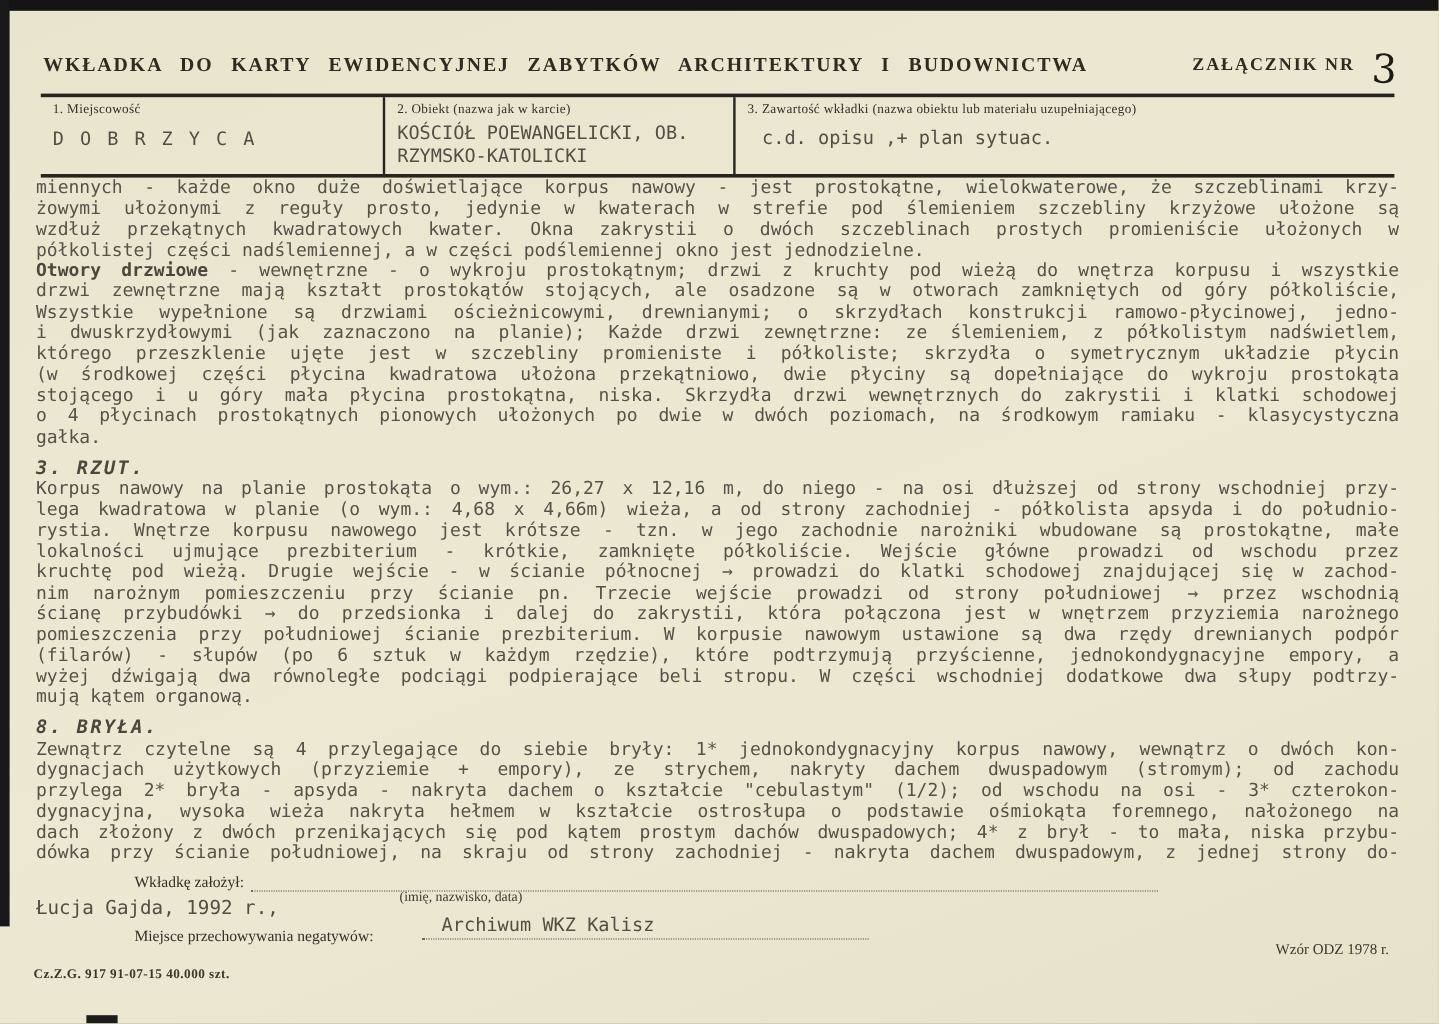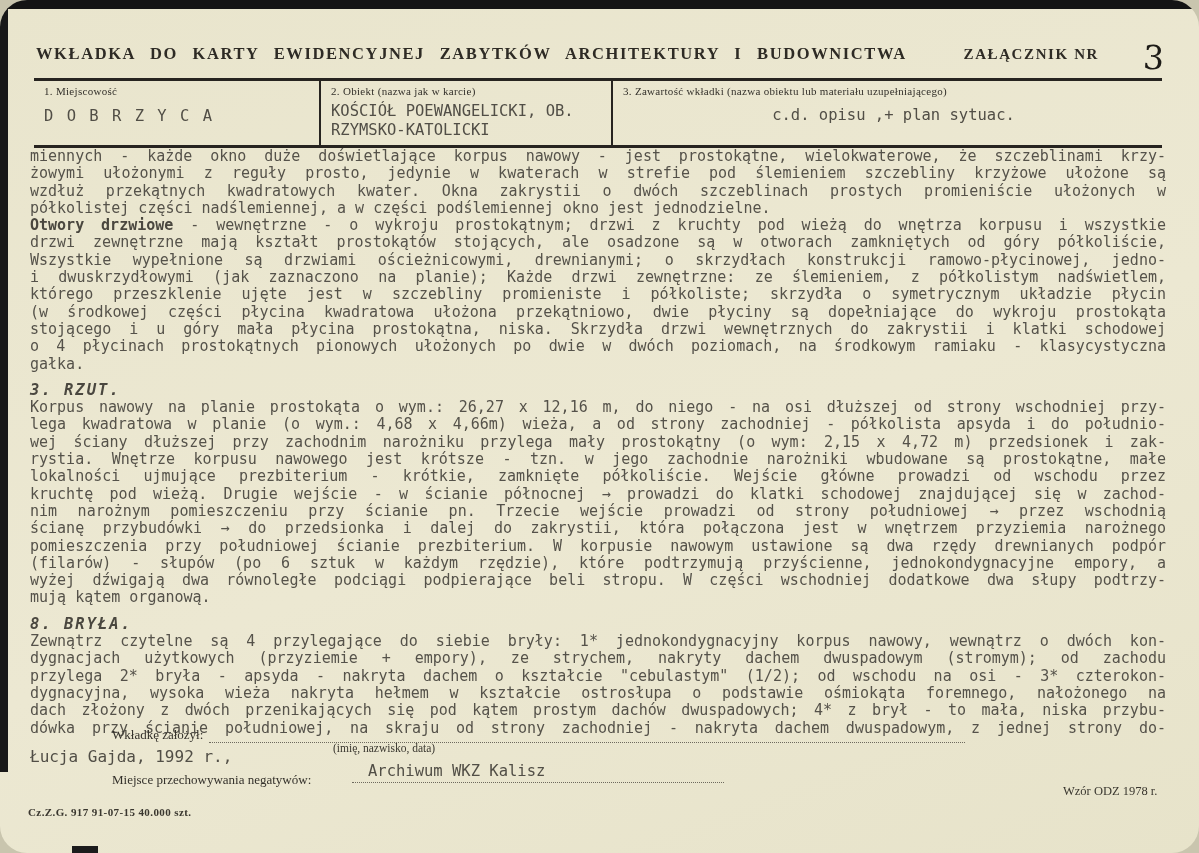--- a/index.html
+++ b/index.html
@@ -1,45 +1,45 @@
 <!DOCTYPE html>
 <html><head>
 <meta charset="utf-8">
 <style>
   html,body { margin:0; padding:0; background:#c9c5ae; }
   .paper {
     position:relative; width:1199px; height:853px; overflow:hidden;
     background:linear-gradient(160deg,#e9e5cd 0%,#ece8d2 55%,#e7e3ca 100%);
-    font-family:"Liberation Serif", serif; color:#2e2b25;border-radius:27px;
+    font-family:"Liberation Serif", serif; color:#2e2b25;
   }
   
   .scan-top { position:absolute; top:0; left:0; width:1199px; height:9px; background:#141414; }
   .scan-left { position:absolute; top:0; left:0; width:8px; height:772px; background:#181818; }
   .scan-notch { position:absolute; left:72px; top:846px; width:26px; height:7px; background:#1c1c1c; }
 
   
   .header { position:absolute; top:44px; left:36px; width:1128px; display:flex; justify-content:space-between; align-items:flex-start; }
   .doc-title { font-size:16.5px; font-weight:bold; letter-spacing:1.6px; word-spacing:9px; white-space:nowrap; }
-  .attachment { display:flex; align-items:flex-start; gap:44px; margin-top:-6px; }
+  .attachment { display:flex; align-items:flex-start; gap:14px; margin-top:-6px; }
   .attachment-label { font-size:15px; font-weight:bold; letter-spacing:1.6px; margin-top:8px; white-space:nowrap; }
   .attachment-number { font-family:"DejaVu Serif", serif; font-size:33px; color:#1d1b17; transform:rotate(3deg); }
 
   
   .info-table {
     position:absolute; top:78px; left:34px; width:1128px; height:64px;
     border-top:3px solid #272420; border-bottom:3px solid #272420;
     display:flex;
   }
   .cell { padding:4px 10px 0 10px; box-sizing:border-box; }
   .cell + .cell { border-left:2px solid #272420; }
   .cell-1 { width:285px; } .cell-2 { width:292px; } .cell-3 { flex:1; }
   .cell-label { font-size:11px; letter-spacing:0.3px; color:#33302a; }
   .cell-value { font-family:"DejaVu Sans Mono", monospace; font-size:15.5px; line-height:19px; color:#514e46; margin-top:5px; }
   .cell-1 .cell-value { letter-spacing:2px; margin-top:10px; }
-  .cell-3 .cell-value { margin-top:9px; margin-left:12px;text-align:center; }
+  .cell-3 .cell-value { margin-top:9px; margin-left:12px; }
 
   
   .body-text {
     position:absolute; top:148px; left:30px; width:1136px;
     font-family:"DejaVu Sans Mono", monospace; font-size:15px; line-height:17.3px;
     color:#55524a;
   }
   .tline { text-align:justify; text-align-last:justify; }
   .tline.short { text-align-last:left; }
   .tline b { font-weight:bold; color:#4a473f; }
@@ -106,21 +106,20 @@
         <div class="tline">którego przeszklenie ujęte jest w szczebliny promieniste i półkoliste; skrzydła o symetrycznym układzie płycin</div>
         <div class="tline">(w środkowej części płycina kwadratowa ułożona przekątniowo, dwie płyciny są dopełniające do wykroju prostokąta</div>
         <div class="tline">stojącego i u góry mała płycina prostokątna, niska. Skrzydła drzwi wewnętrznych do zakrystii i klatki schodowej</div>
         <div class="tline">o 4 płycinach prostokątnych pionowych ułożonych po dwie w dwóch poziomach, na środkowym ramiaku - klasycystyczna</div>
         <div class="tline short">gałka.</div>
       </div>
     <div class="heading">3. RZUT.</div>
     <div class="para">
         <div class="tline">Korpus nawowy na planie prostokąta o wym.: 26,27 x 12,16 m, do niego - na osi dłuższej od strony wschodniej przy-</div>
         <div class="tline">lega kwadratowa w planie (o wym.: 4,68 x 4,66m) wieża, a od strony zachodniej - półkolista apsyda i do południo-</div>
-        <div class="tline">wej ściany dłuższej przy zachodnim narożniku przylega mały prostokątny (o wym: 2,15 x 4,72 m) przedsionek i zak-</div>
         <div class="tline">rystia. Wnętrze korpusu nawowego jest krótsze - tzn. w jego zachodnie narożniki wbudowane są prostokątne, małe</div>
         <div class="tline">lokalności ujmujące prezbiterium - krótkie, zamknięte półkoliście. Wejście główne prowadzi od wschodu przez</div>
         <div class="tline">kruchtę pod wieżą. Drugie wejście - w ścianie północnej → prowadzi do klatki schodowej znajdującej się w zachod-</div>
         <div class="tline">nim narożnym pomieszczeniu przy ścianie pn. Trzecie wejście prowadzi od strony południowej → przez wschodnią</div>
         <div class="tline">ścianę przybudówki → do przedsionka i dalej do zakrystii, która połączona jest w wnętrzem przyziemia narożnego</div>
         <div class="tline">pomieszczenia przy południowej ścianie prezbiterium. W korpusie nawowym ustawione są dwa rzędy drewnianych podpór</div>
         <div class="tline">(filarów) - słupów (po 6 sztuk w każdym rzędzie), które podtrzymują przyścienne, jednokondygnacyjne empory, a</div>
         <div class="tline">wyżej dźwigają dwa równoległe podciągi podpierające beli stropu. W części wschodniej dodatkowe dwa słupy podtrzy-</div>
         <div class="tline short">mują kątem organową.</div>
       </div>

